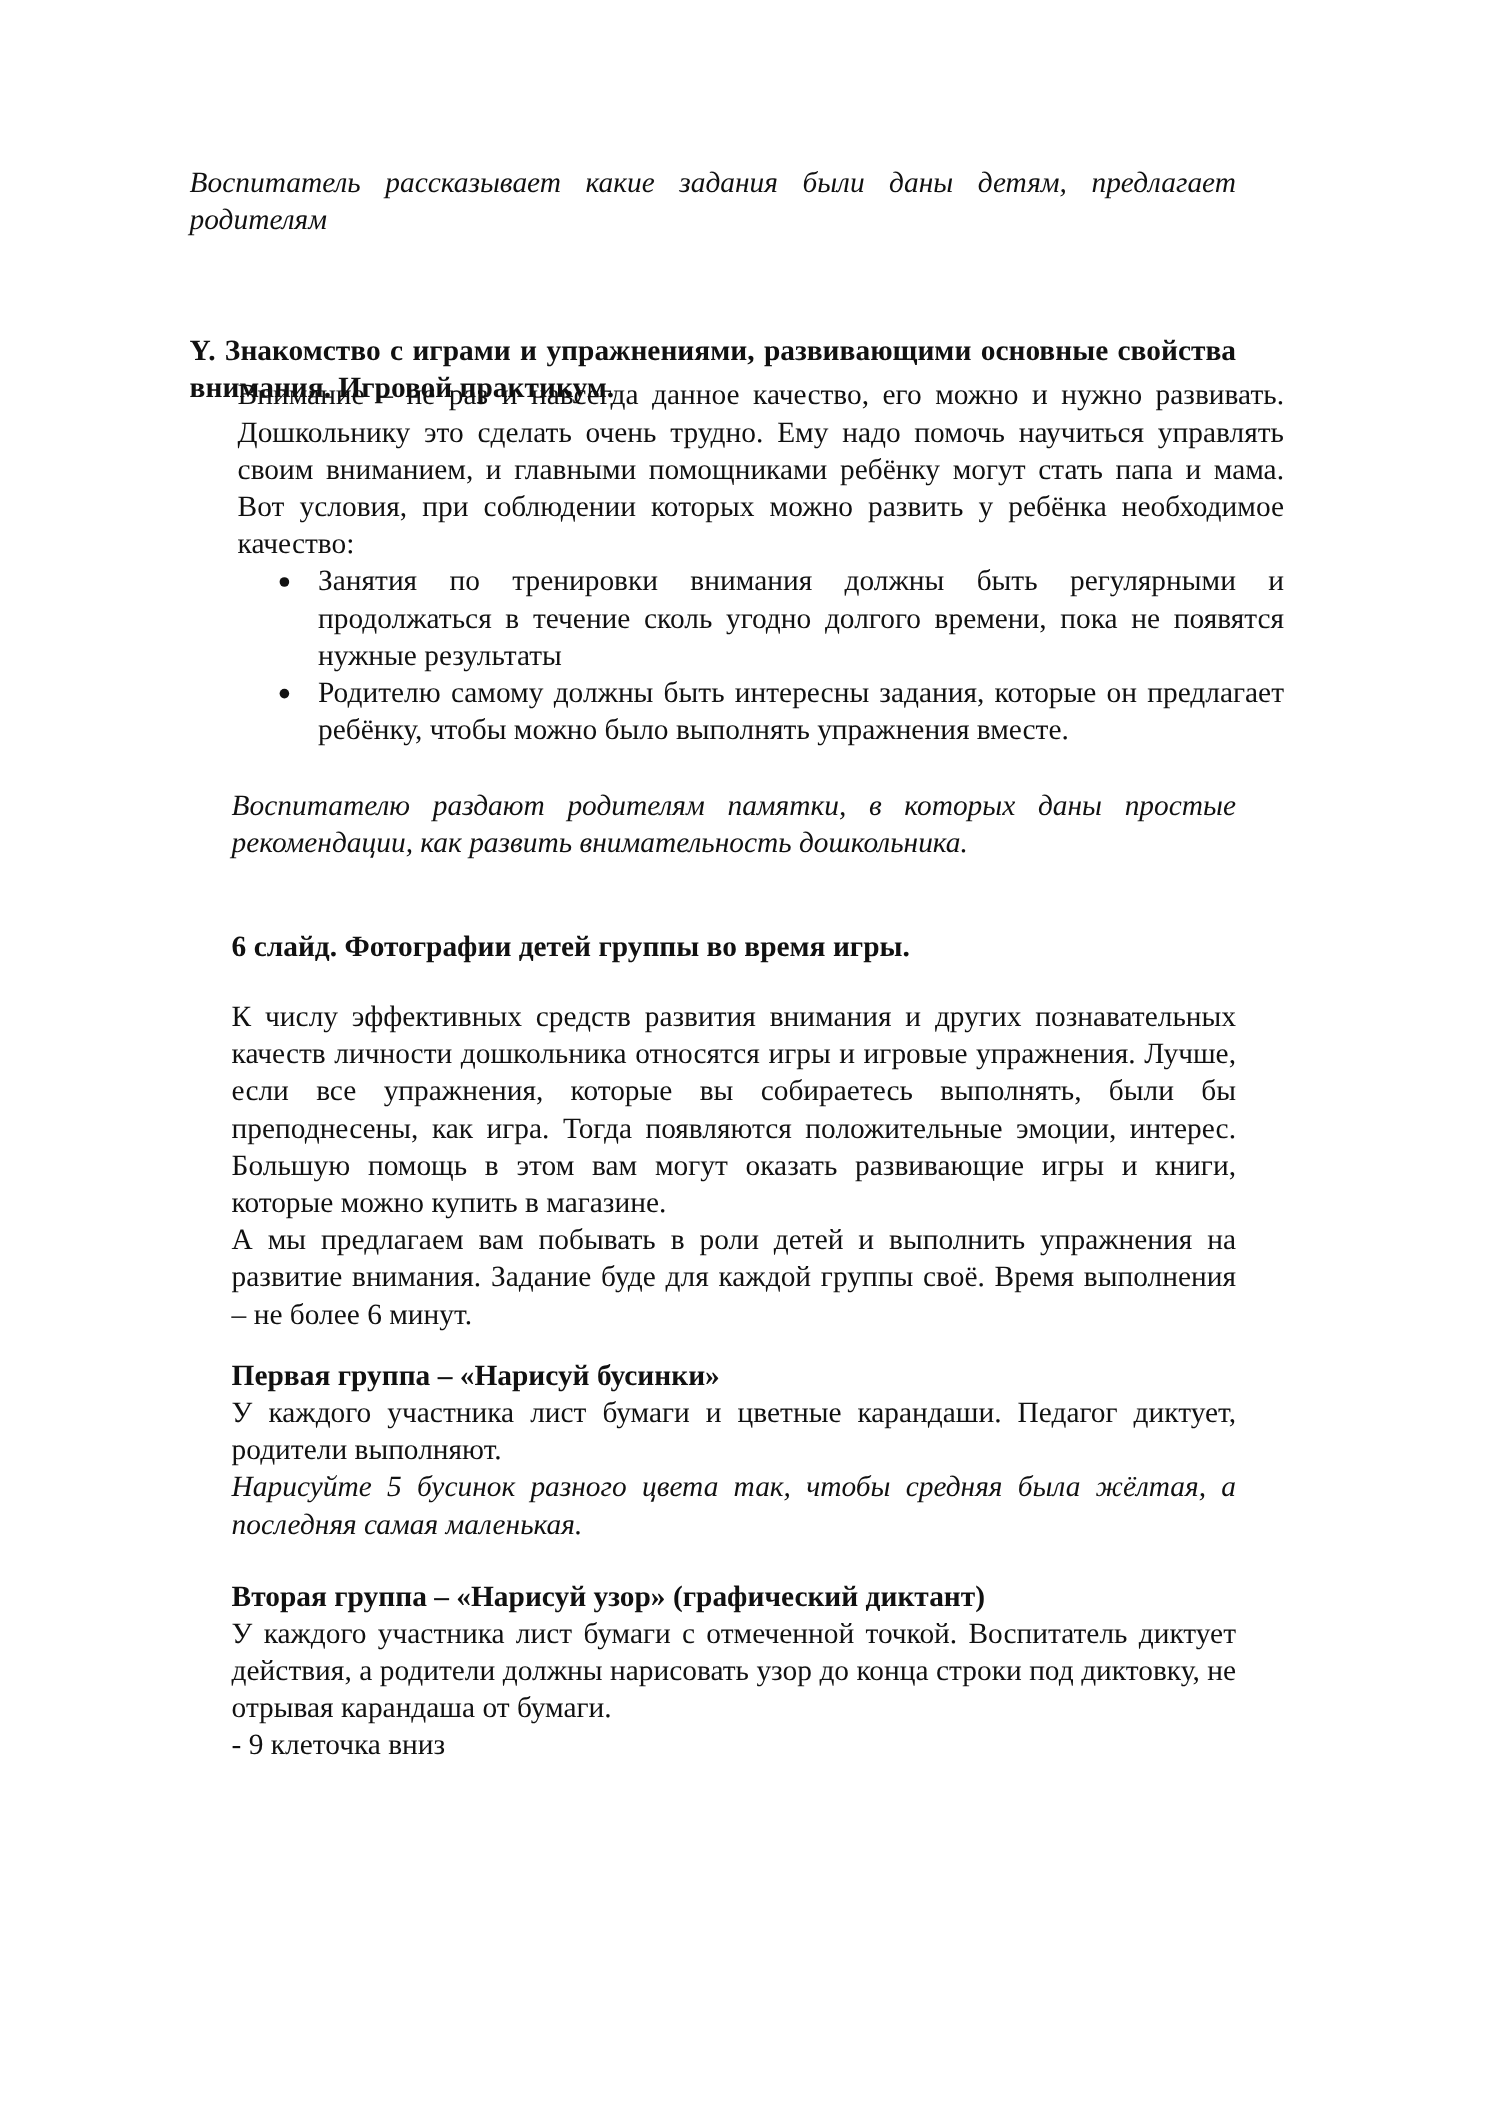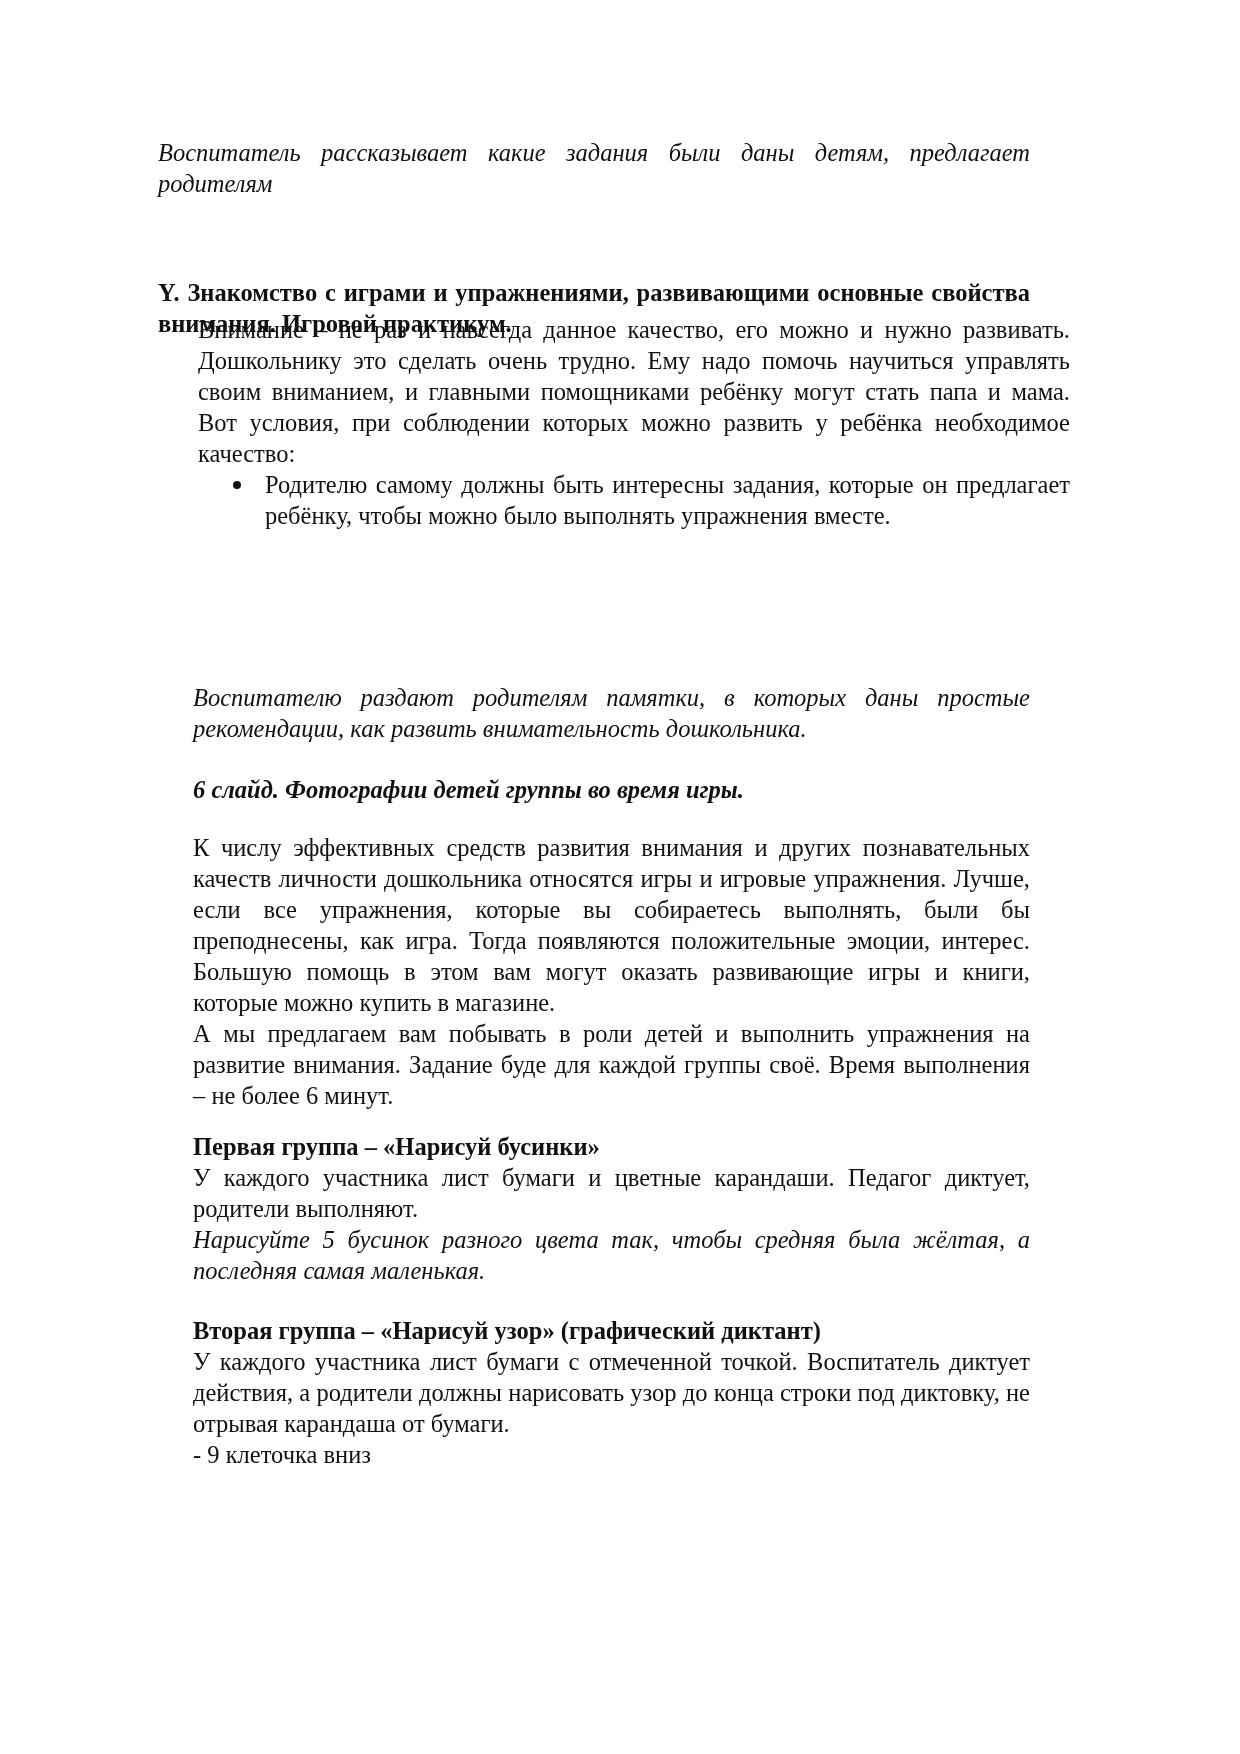--- a/index.html
+++ b/index.html
@@ -3,21 +3,21 @@
 <meta charset="utf-8">
 <style>
   html, body { margin: 0; padding: 0; background: #ffffff; }
   body { width: 1240px; height: 1754px; position: relative; overflow: hidden;
          font-family: "Liberation Serif", "DejaVu Serif", serif; color: #111; }
   .page { position: absolute; left: 0; top: 0; width: 1240px; height: 1514px; }
   .block { position: absolute; font-size: 24.5px; line-height: 31px; text-align: justify; }
   .block p { margin: 0; }
   .it { font-style: italic; }
   .b { font-weight: bold; margin-top: 48px; }
-  .bi { font-weight: bold; font-style: italic; }
+  .bi { font-weight: bold; }
   .w1 { left: 158px; width: 872px; }
   .w2 { left: 193px; width: 837px; }
   ul.bullets { list-style: none; margin: 0; padding: 0; }
   ul.bullets li { position: relative; padding-left: 67px; text-align: justify; }
   ul.bullets li::before { content: ""; position: absolute; left: 35px; top: 12px;
          width: 8px; height: 8px; border-radius: 50%; background: #111; }
   .last-line-left { text-align-last: left; }
 </style>
 </head>
 <body>
@@ -28,25 +28,26 @@
     <p class="last-line-left">Воспитатель рассказывает какие задания были даны детям, предлагает родителям</p>
   </div>
 
   <div class="block w1 b" style="top:229px;">
     <p class="last-line-left">Y. Знакомство с играми и упражнениями, развивающими основные свойства внимания. Игровой практикум.</p>
   </div>
 
   <div class="block w1" style="top:314px;margin-left:40px;">
     <p class="last-line-left">Внимание – не раз и навсегда данное качество, его можно и нужно развивать. Дошкольнику это сделать очень трудно. Ему надо помочь научиться управлять своим вниманием, и главными помощниками ребёнку могут стать папа и мама. Вот условия, при соблюдении которых можно развить у ребёнка необходимое качество:</p>
     <ul class="bullets">
+      <li class="last-line-left">Занятия по тренировки внимания должны быть регулярными и продолжаться в течение сколь угодно долгого времени, пока не появятся нужные результаты</li>
       <li class="last-line-left">Родителю самому должны быть интересны задания, которые он предлагает ребёнку, чтобы можно было выполнять упражнения вместе.</li>
     </ul>
   </div>
 
-  <div class="block w2 it" style="top:682px;">
+  <div class="block w2 it" style="top:656px;">
     <p class="last-line-left">Воспитателю раздают родителям памятки, в которых даны простые рекомендации, как развить внимательность дошкольника.</p>
   </div>
 
   <div class="block w2 bi" style="top:774px;">
     <p>6 слайд. Фотографии детей группы во время игры.</p>
   </div>
 
   <div class="block w2" style="top:832px;">
     <p class="last-line-left">К числу эффективных средств развития внимания и других познавательных качеств личности дошкольника относятся игры и игровые упражнения. Лучше, если все упражнения, которые вы собираетесь выполнять, были бы преподнесены, как игра. Тогда появляются положительные эмоции, интерес. Большую помощь в этом вам могут оказать  развивающие игры и книги, которые можно купить в магазине.</p>
     <p class="last-line-left">А мы предлагаем вам побывать в роли детей и выполнить упражнения на развитие  внимания. Задание буде для каждой группы своё. Время выполнения – не более 6 минут.</p>

